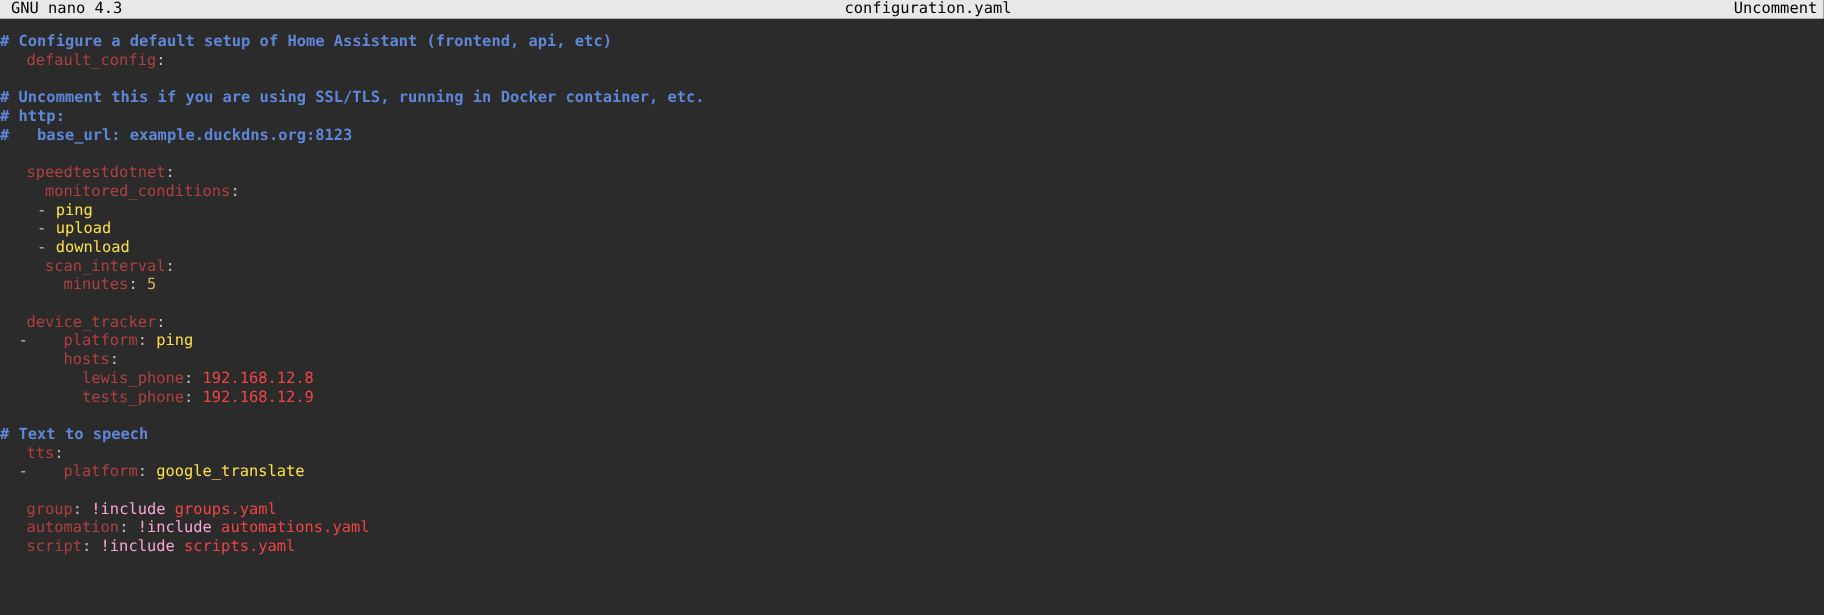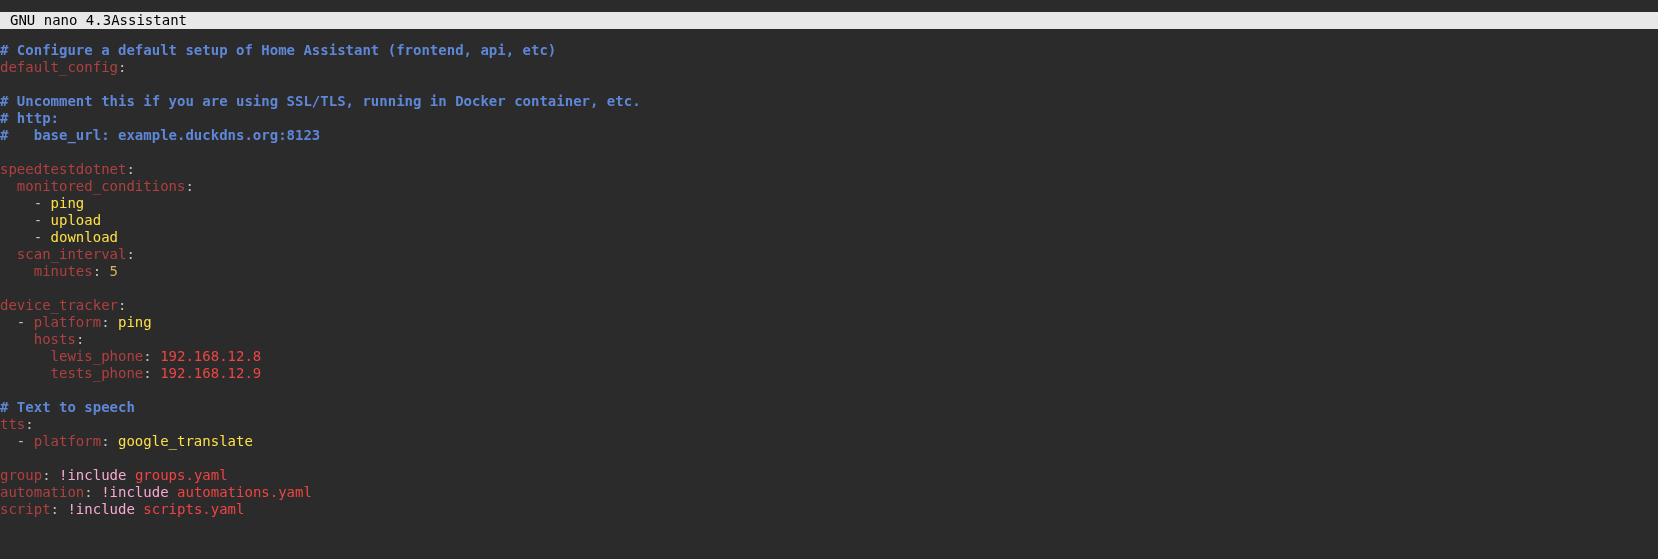--- a/index.html
+++ b/index.html
@@ -14,21 +14,20 @@
     overflow: hidden;
   }
   .titlebar {
     background: #e8e8e8;
     color: #000;
     height: 17px;
     line-height: 17px;
     display: flex;
     width: 100%;
     font-size: 14px;
-    margin-top: 12px;
   }
   .titlebar .left {
     padding-left: 10px;
     flex: 0 0 auto;
     white-space: pre;
   }
   .titlebar .center {
     flex: 1 1 auto;
     text-align: center;
     white-space: pre;
@@ -39,29 +38,30 @@
     white-space: pre;
   }
   .editor {
     padding: 0;
     color: #c0c0c0;
     white-space: pre;
     margin-top: 13px;
   }
   .line { height: 17px; }
   .c-comment { color: #5f87d7; font-weight: bold; }
-  .c-key     { color: #b04040; }
+  .c-key     { color: #b04040; padding-left: 24px; }
   .c-colon   { color: #c0c0c0; }
   .c-dash    { color: #c0c0c0; }
   .c-value   { color: #fde047; }
   .c-number  { color: #d7af5f; }
   .c-tag     { color: #f9a8d4; }
   .c-plain   { color: #ef4444; }
 </style>
 </head>
 <body>
 
 <div class="titlebar">
   <div class="left">GNU nano 4.3</div>
-  <div class="right">Assistant</div>
+  <div class="center">configuration.yaml</div>
+  <div class="right">Uncomment</div>
 </div>
 
 <div class="editor" id="editor"><div class="line"><span class="c-comment"># Configure a default setup of Home Assistant (frontend, api, etc)</span></div><div class="line"><span class="c-key">default_config</span><span class="c-colon">:</span></div><div class="line">&nbsp;</div><div class="line"><span class="c-comment"># Uncomment this if you are using SSL/TLS, running in Docker container, etc.</span></div><div class="line"><span class="c-comment"># http:</span></div><div class="line"><span class="c-comment">#   base_url: example.duckdns.org:8123</span></div><div class="line">&nbsp;</div><div class="line"><span class="c-key">speedtestdotnet</span><span class="c-colon">:</span></div><div class="line"><span class="c-plain">  </span><span class="c-key">monitored_conditions</span><span class="c-colon">:</span></div><div class="line"><span class="c-plain">    </span><span class="c-dash">- </span><span class="c-value">ping</span></div><div class="line"><span class="c-plain">    </span><span class="c-dash">- </span><span class="c-value">upload</span></div><div class="line"><span class="c-plain">    </span><span class="c-dash">- </span><span class="c-value">download</span></div><div class="line"><span class="c-plain">  </span><span class="c-key">scan_interval</span><span class="c-colon">:</span></div><div class="line"><span class="c-plain">    </span><span class="c-key">minutes</span><span class="c-colon">: </span><span class="c-number">5</span></div><div class="line">&nbsp;</div><div class="line"><span class="c-key">device_tracker</span><span class="c-colon">:</span></div><div class="line"><span class="c-plain">  </span><span class="c-dash">- </span><span class="c-key">platform</span><span class="c-colon">: </span><span class="c-value">ping</span></div><div class="line"><span class="c-plain">    </span><span class="c-key">hosts</span><span class="c-colon">:</span></div><div class="line"><span class="c-plain">      </span><span class="c-key">lewis_phone</span><span class="c-colon">: </span><span class="c-plain">192.168.12.8</span></div><div class="line"><span class="c-plain">      </span><span class="c-key">tests_phone</span><span class="c-colon">: </span><span class="c-plain">192.168.12.9</span></div><div class="line">&nbsp;</div><div class="line"><span class="c-comment"># Text to speech</span></div><div class="line"><span class="c-key">tts</span><span class="c-colon">:</span></div><div class="line"><span class="c-plain">  </span><span class="c-dash">- </span><span class="c-key">platform</span><span class="c-colon">: </span><span class="c-value">google_translate</span></div><div class="line">&nbsp;</div><div class="line"><span class="c-key">group</span><span class="c-colon">: </span><span class="c-tag">!include</span><span class="c-plain"> groups.yaml</span></div><div class="line"><span class="c-key">automation</span><span class="c-colon">: </span><span class="c-tag">!include</span><span class="c-plain"> automations.yaml</span></div><div class="line"><span class="c-key">script</span><span class="c-colon">: </span><span class="c-tag">!include</span><span class="c-plain"> scripts.yaml</span></div></div>
 
 </body></html>

